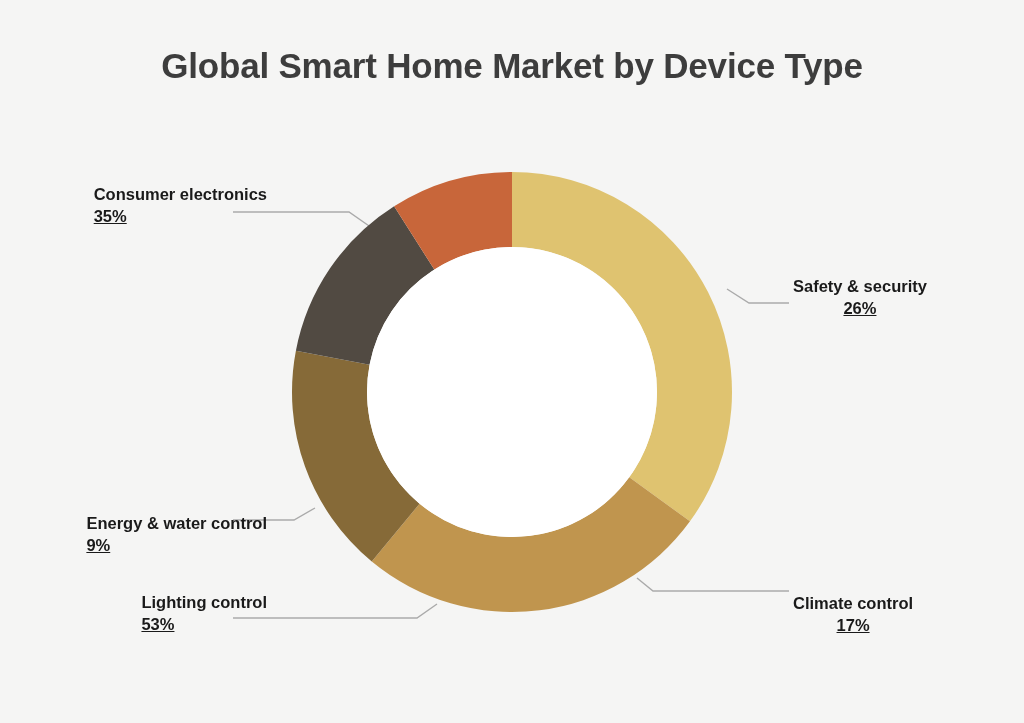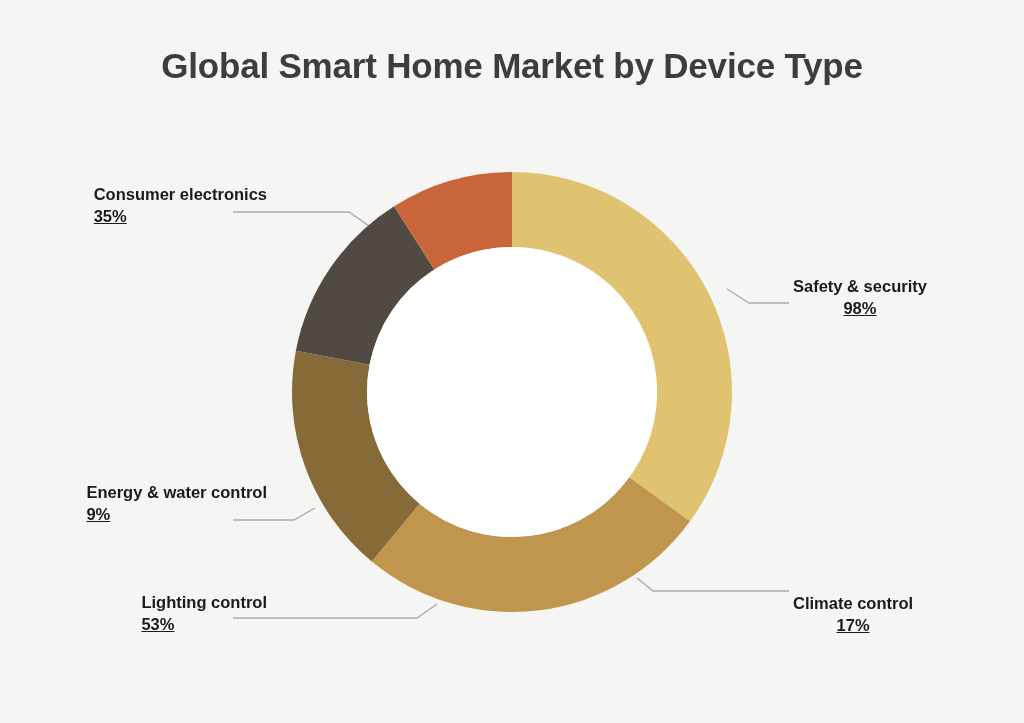--- a/index.html
+++ b/index.html
@@ -84,29 +84,29 @@
       </g>
   </svg>
 
   <div id="callout-labels">
       <div class="callout-label align-right" style="right: 795px; top: 184px;">
         <span class="callout-name">Consumer electronics</span>
         <span class="callout-value">35%</span>
       </div>
       <div class="callout-label align-left" style="left: 793px; top: 276px;">
         <span class="callout-name">Safety &amp; security</span>
-        <span class="callout-value">98%</span>
+        <span class="callout-value">26%</span>
       </div>
       <div class="callout-label align-left" style="left: 793px; top: 593px;">
         <span class="callout-name">Climate control</span>
         <span class="callout-value">17%</span>
       </div>
       <div class="callout-label align-right" style="right: 795px; top: 592px;">
         <span class="callout-name">Lighting control</span>
         <span class="callout-value">53%</span>
       </div>
-      <div class="callout-label align-right" style="right: 795px; top: 482px; margin-left: 16px;">
+      <div class="callout-label align-right" style="right: 795px; top: 513px; margin-left: 16px;">
         <span class="callout-name">Energy &amp; water control</span>
         <span class="callout-value">9%</span>
       </div>
     </div>
 
 </div>
 
 </body></html>

